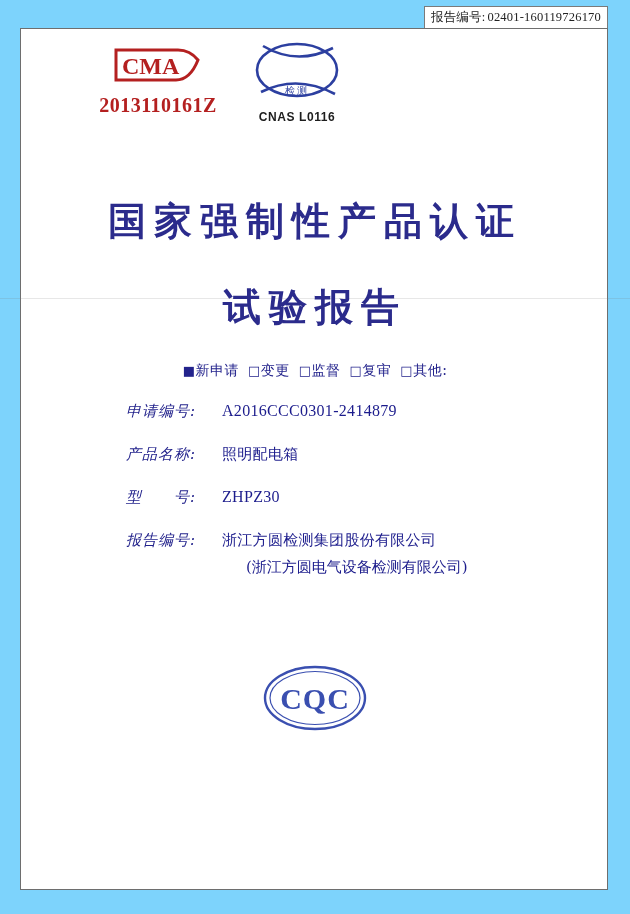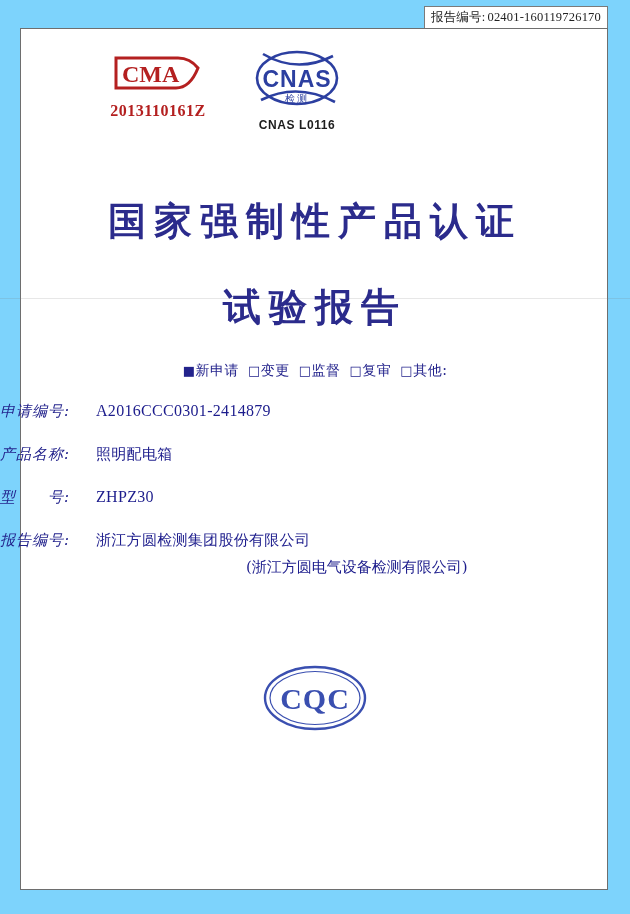--- a/index.html
+++ b/index.html
@@ -62,21 +62,21 @@
     position: absolute;
     left: 0;
     width: 100%;
     height: 1px;
     background: rgba(120,120,120,0.18);
   }
   
   .logo-row {
     position: absolute;
     left: 0;
-    top: 44px;
+    top: 36px;
     width: 100%;
     height: 120px;
   }
   .cma-block {
     position: absolute;
     left: 78px;
     top: 8px;
     width: 160px;
     text-align: center;
   }
@@ -84,21 +84,21 @@
     position: relative;
     display: inline-block;
     width: 92px;
     height: 42px;
   }
   .cma-mark svg { display:block; }
   .cma-code {
     margin-top: 4px;
     font-family: "Liberation Serif", serif;
     font-weight: bold;
-    font-size: 16px;
+    font-size: 20px;
     color: #b42020;
     letter-spacing: 0.5px;
   }
   .cnas-block {
     position: absolute;
     left: 222px;
     top: 0px;
     width: 150px;
     text-align: center;
   }
@@ -174,20 +174,21 @@
   .fields {
     position: absolute;
     left: 0;
     top: 402px;
     width: 100%;
   }
   .field-row {
     display: flex;
     align-items: baseline;
     margin-bottom: 24px;
+    padding-left: 126px;
   }
   .field-label {
     font-family: "DejaVu Serif", serif;
     font-style: italic;
     font-size: 15px;
     color: #23238c;
     white-space: nowrap;
     width: 96px;
     flex: 0 0 96px;
     letter-spacing: 1px;
@@ -260,21 +261,20 @@
       <div class="cma-code">2013110161Z</div>
     </div>
 
     <div class="cnas-block">
       <div class="cnas-mark">
         <svg width="112" height="72" viewBox="0 0 112 72" xmlns="http://www.w3.org/2000/svg">
           <ellipse cx="56" cy="34" rx="40" ry="26" fill="none" stroke="#2c3fa0" stroke-width="2.6"></ellipse>
           <path d="M22 10 Q56 30 92 12" fill="none" stroke="#2c3fa0" stroke-width="2.6"></path>
           <path d="M20 56 Q56 38 94 58" fill="none" stroke="#2c3fa0" stroke-width="2.6"></path>
         </svg>
-        <div class="cnas-text">CNAS</div>
         <div class="cnas-sub">检测</div>
       </div>
       <div class="cnas-id">CNAS L0116</div>
     </div>
 
   </div>
 
   <div class="title-main">国家强制性产品认证</div>
   <div class="title-sub">试验报告</div>
 

